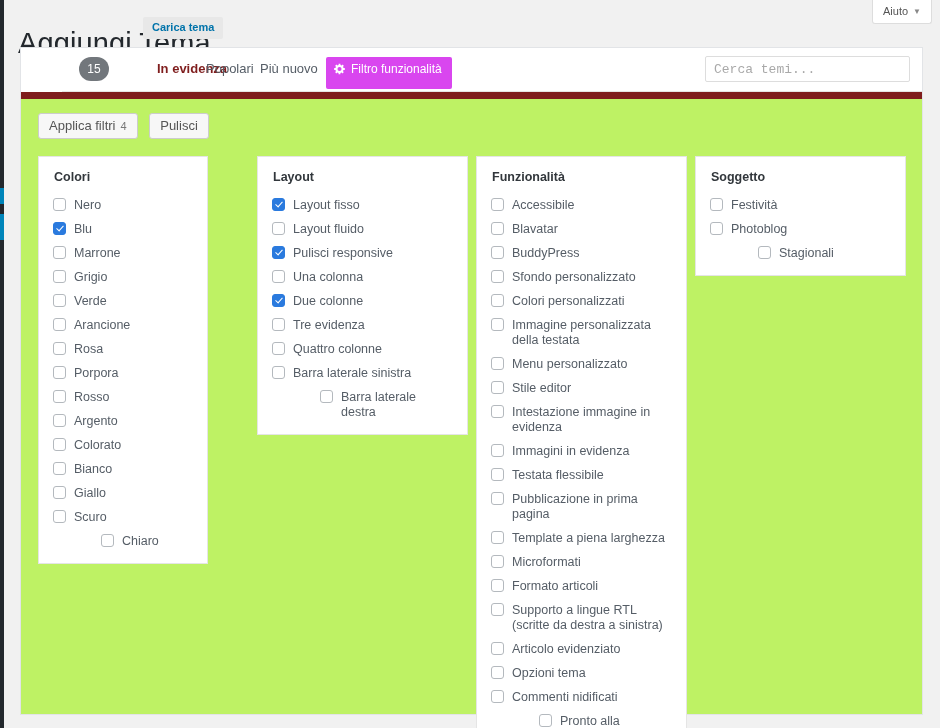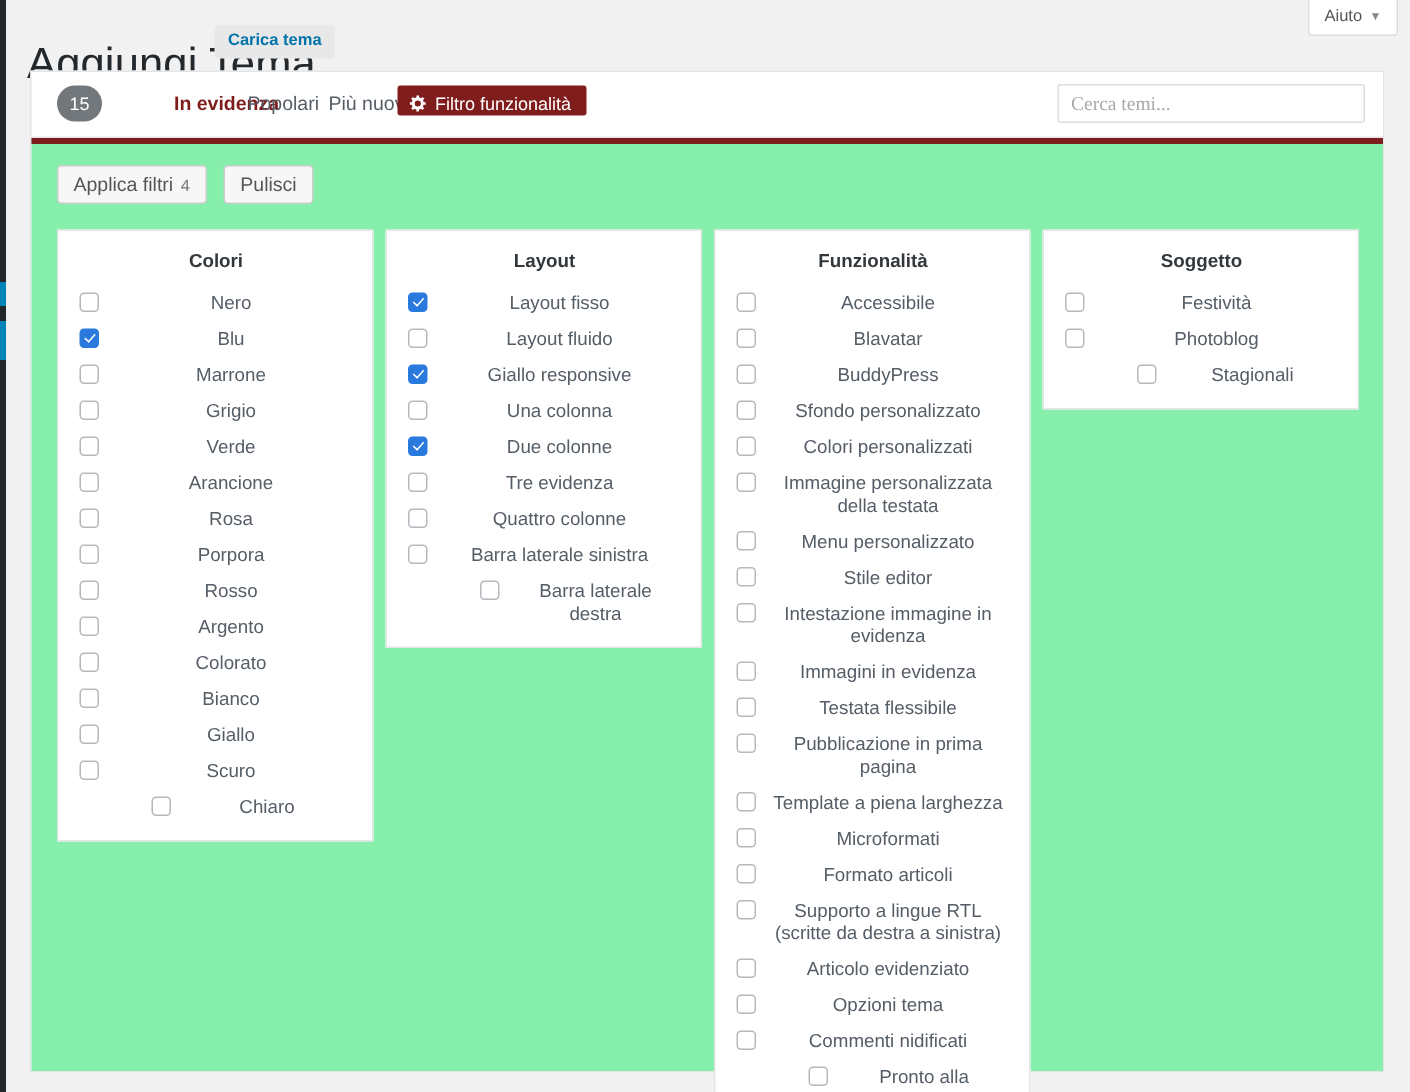--- a/index.html
+++ b/index.html
@@ -95,20 +95,21 @@
   
   #themes-container {
     position: absolute;
     left: 16px;
     top: 47px;
     width: 903px;
     height: 668px;
     background: #fff;
     border: 1px solid #e2e4e7;
     box-sizing: border-box;
+    padding-left: 41px;
   }
 
   
   #tab-bar {
     position: relative;
     height: 43px;
     border-bottom: 1px solid #e5e5e5;
   }
   #theme-count {
     position: absolute;
@@ -137,24 +138,24 @@
     color: #7f1d1d;
     font-weight: bold;
     margin-left: 34px;
   }
   #tab-featured { left: 61px; }
   #tab-popular  { left: 144px; }
   #tab-newest   { left: 198px; }
 
   #feature-filter-button {
     position: absolute;
-    left: 244px;
+    left: 264px;
     top: 9px;
-    height: 20px;
-    background: #7f1d1d;
+    height: 32px;
+    background: #d946ef;
     color: #fff;
     font-size: 12px;
     border-radius: 2px;
     padding: 0 10px 0 8px;
     line-height: 24px;
     cursor: pointer;
     white-space: nowrap;
   }
   #feature-filter-button .gear {
     display: inline-block;
@@ -163,38 +164,37 @@
   }
 
   #search-themes-input {
     position: absolute;
     right: 12px;
     top: 8px;
     width: 205px;
     height: 26px;
     border: 1px solid #ddd;
     background: #fff;
-    font-family: Liberation Serif, serif;
+    font-family: Liberation Mono, monospace;
     font-size: 13px;
     color: #32373c;
     padding: 0 8px;
     box-sizing: border-box;
     border-radius: 2px;
   }
   #search-themes-input::placeholder { color: #a9a9a9; }
 
   
   #filter-drawer {
     position: absolute;
     left: 0; top: 44px;
     right: 0;
     bottom: 0;
-    background: #86efac;
-    border-top: 4px solid #7f1d1d;
-    text-align: center;
+    background: #bef264;
+    border-top: 7px solid #7f1d1d;
   }
   #filter-actions {
     position: absolute;
     left: 17px;
     top: 14px;
     height: 28px;
   }
   .drawer-button {
     display: inline-block;
     height: 26px;
@@ -225,21 +225,21 @@
     bottom: 10px;
   }
   .filter-group {
     position: absolute;
     top: 0;
     background: #fff;
     border: 1px solid #e5e5e5;
     box-sizing: border-box;
     padding: 13px 14px 12px 14px;
   }
-  #group-0 { left: 0px;   width: 211px; }
+  #group-0 { left: 0px;   width: 170px; }
   #group-1 { left: 219px; width: 211px; }
   #group-2 { left: 438px; width: 211px; }
   #group-3 { left: 657px; width: 211px; }
 
   .group-title {
     font-size: 12.5px;
     font-weight: bold;
     color: #32373c;
     margin: 0 0 13px 1px;
     line-height: 15px;
@@ -397,21 +397,21 @@
             <div class="filter-item">
               <span class="cb checked"></span>
               <span class="item-label">Layout fisso</span>
             </div>
             <div class="filter-item">
               <span class="cb"></span>
               <span class="item-label">Layout fluido</span>
             </div>
             <div class="filter-item">
               <span class="cb checked"></span>
-              <span class="item-label">Giallo responsive</span>
+              <span class="item-label">Pulisci responsive</span>
             </div>
             <div class="filter-item">
               <span class="cb"></span>
               <span class="item-label">Una colonna</span>
             </div>
             <div class="filter-item">
               <span class="cb checked"></span>
               <span class="item-label">Due colonne</span>
             </div>
             <div class="filter-item">

